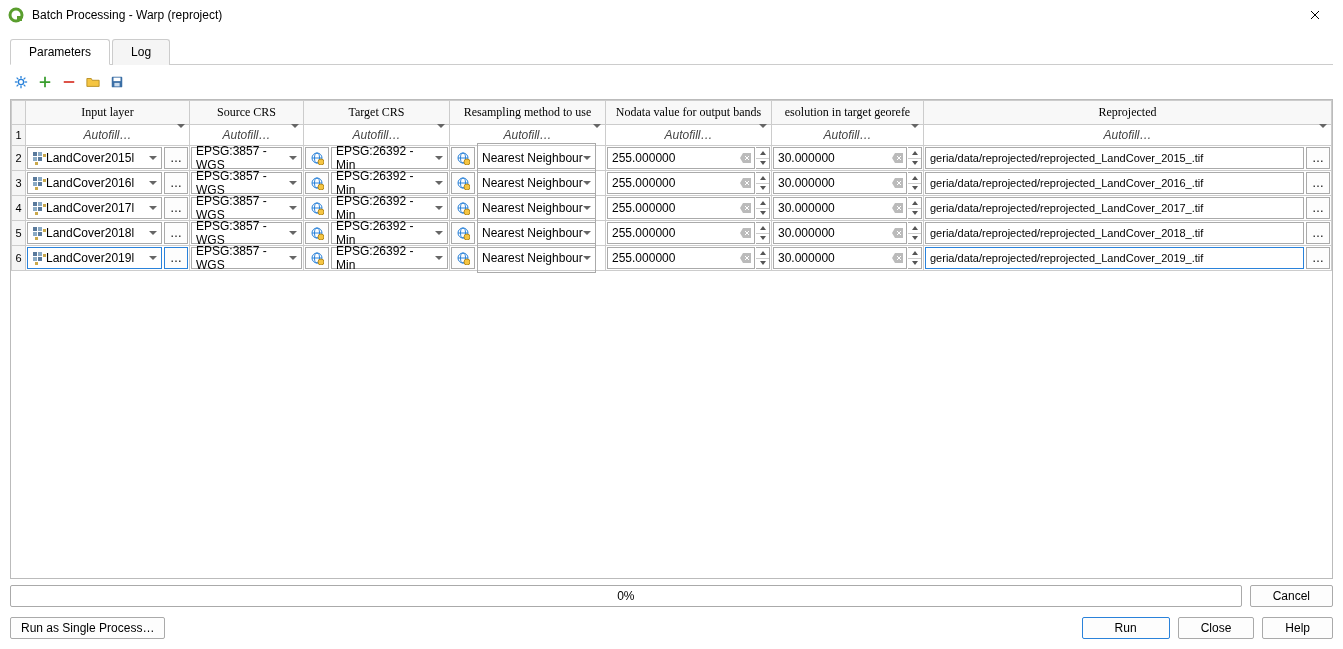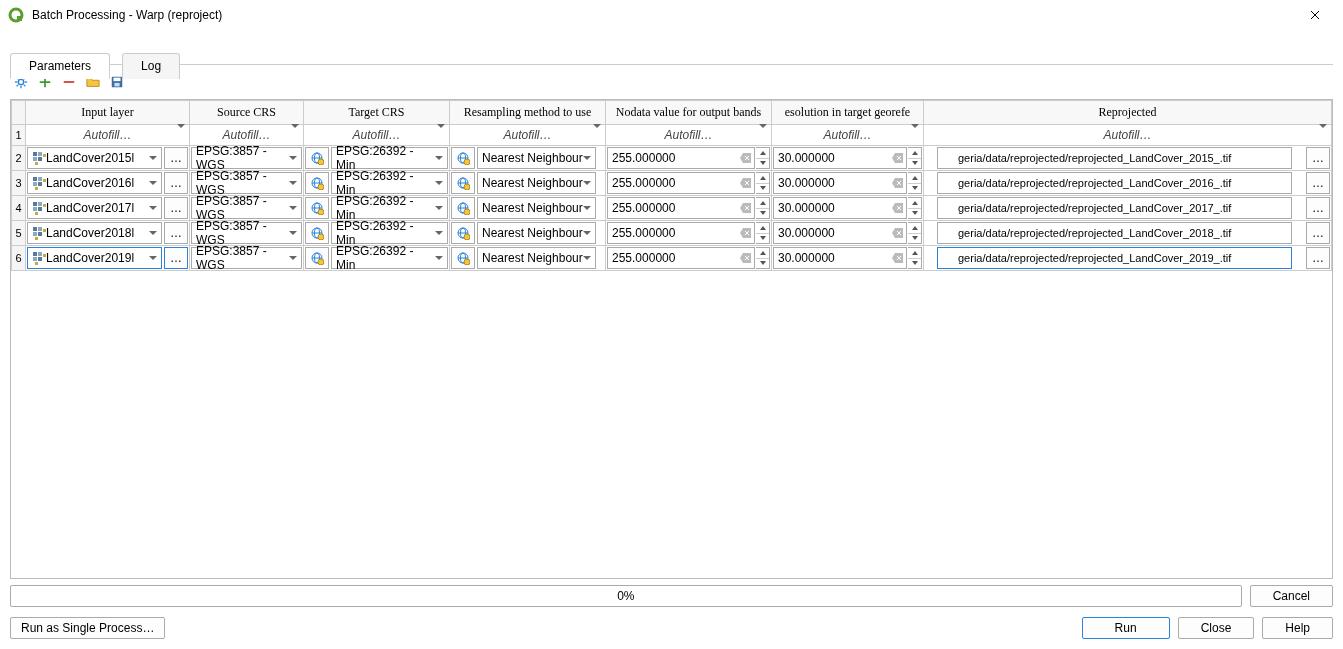--- a/index.html
+++ b/index.html
@@ -9,21 +9,21 @@
 
 .titlebar { height: 30px; display: flex; align-items: center; padding: 0 8px; }
 .titlebar .qgis-icon { width: 16px; height: 16px; margin-right: 8px; }
 .titlebar .title { flex: 1; font-size: 12px; }
 .titlebar .close-btn { width: 40px; height: 30px; display: flex; align-items: center; justify-content: center; cursor: pointer; }
 .titlebar .close-btn svg { width: 10px; height: 10px; }
 
 .content { flex: 1; padding: 8px 10px; display: flex; flex-direction: column; gap: 4px; }
 
 .tabs { display: flex; border-bottom: 1px solid #ccc; }
-.tab { padding: 5px 18px; border: 1px solid #ccc; border-bottom: none; background: #f5f5f5; margin-right: 12px; cursor: pointer; border-top-left-radius: 3px; border-top-right-radius: 3px; position: relative; top: 15px; }
+.tab { padding: 5px 18px; border: 1px solid #ccc; border-bottom: none; background: #f5f5f5; margin-right: 2px; cursor: pointer; border-top-left-radius: 3px; border-top-right-radius: 3px; position: relative; top: 1px; }
 .tab.active { background: #fff; border-bottom: 1px solid #fff; }
 
 .toolbar { display: flex; gap: 6px; padding: 4px 2px; align-items: center; }
 .tool-btn { width: 18px; height: 18px; display: flex; align-items: center; justify-content: center; cursor: pointer; }
 
 .table-wrap { flex: 1; border: 1px solid #bbb; overflow: auto; background: #fff; }
 table { border-collapse: collapse; width: 100%; }
 th, td { border: 1px solid #ccc; padding: 0; font-weight: normal; }
 th { background: #f8f8f8; padding: 4px 2px; font-size: 12px; font-family: Liberation Serif, serif; }
 .rownum { background: #f5f5f5; text-align: center; width: 14px; font-size: 11px; padding: 2px 3px; }
@@ -33,33 +33,33 @@
 .layer-cell { display: flex; align-items: center; height: 24px; }
 .layer-cell .layer-select { flex: 1; display: flex; align-items: center; padding: 0 4px; border: 1px solid #aaa; height: 22px; margin: 1px; cursor: pointer; gap: 0; }
 .layer-cell .layer-select.selected { border: 1px solid #2a82da; }
 .browse-btn { width: 24px; height: 22px; border: 1px solid #aaa; margin: 1px; display: flex; align-items: center; justify-content: center; cursor: pointer; background: #fdfdfd; }
 .browse-btn.selected { border: 1px solid #2a82da; }
 
 .crs-cell { display: flex; align-items: center; height: 24px; }
 .crs-icon-btn { width: 24px; height: 22px; border: 1px solid #aaa; margin: 1px; display: flex; align-items: center; justify-content: center; cursor: pointer; background: #fdfdfd; }
 .crs-select { flex: 1; display: flex; align-items: center; padding: 0 4px; border: 1px solid #aaa; height: 22px; margin: 1px; cursor: pointer; }
 
-.select-cell { display: flex; align-items: center; padding: 0 4px; border: 1px solid #aaa; height: 22px; margin: 1px; cursor: pointer; }
+.select-cell { display: flex; align-items: center; padding: 0 4px; border: 1px solid #aaa; height: 30px; margin: 1px; cursor: pointer; }
 .select-cell .val { flex: 1; overflow: hidden; white-space: nowrap; }
 
 .num-cell { display: flex; align-items: center; height: 24px; }
 .num-input { flex: 1; display: flex; align-items: center; border: 1px solid #aaa; height: 22px; margin: 1px; }
 .num-input .val { flex: 1; padding: 0 4px; }
 .clear-x { width: 16px; display: flex; align-items: center; justify-content: center; color: #888; cursor: pointer; font-size: 12px; }
 .spinner { width: 14px; height: 22px; margin: 1px 1px 1px 0; border: 1px solid #aaa; border-left: none; display: flex; flex-direction: column; }
 .spinner div { flex: 1; display: flex; align-items: center; justify-content: center; cursor: pointer; }
 .spinner div:first-child { border-bottom: 1px solid #ccc; }
 
 .path-cell { display: flex; align-items: center; height: 24px; }
-.path-input { flex: 1; border: 1px solid #aaa; height: 22px; margin: 13px; padding: 0 20px; display: flex; align-items: center; overflow: hidden; white-space: nowrap; font-size: 11px; }
+.path-input { flex: 1; border: 1px solid #aaa; height: 22px; margin: 1px; padding: 0 4px; display: flex; align-items: center; overflow: hidden; white-space: nowrap; font-size: 11px; }
 
 .dd-arrow { width: 0; height: 0; border-left: 4px solid transparent; border-right: 4px solid transparent; border-top: 4px solid #666; }
 
 .checkbox-row { padding: 6px 2px; display: flex; align-items: center; gap: 6px; }
 .checkbox-row input { width: 13px; height: 13px; }
 
 .progress-row { display: flex; gap: 8px; padding: 2px 0; align-items: center; }
 .progress-bar { flex: 1; height: 22px; border: 1px solid #aaa; display: flex; align-items: center; justify-content: center; border-radius: 2px; }
 
 .btn { height: 22px; padding: 0 22px; border: 1px solid #aaa; background: #fdfdfd; display: flex; align-items: center; justify-content: center; cursor: pointer; border-radius: 2px; font-size: 12px; }

